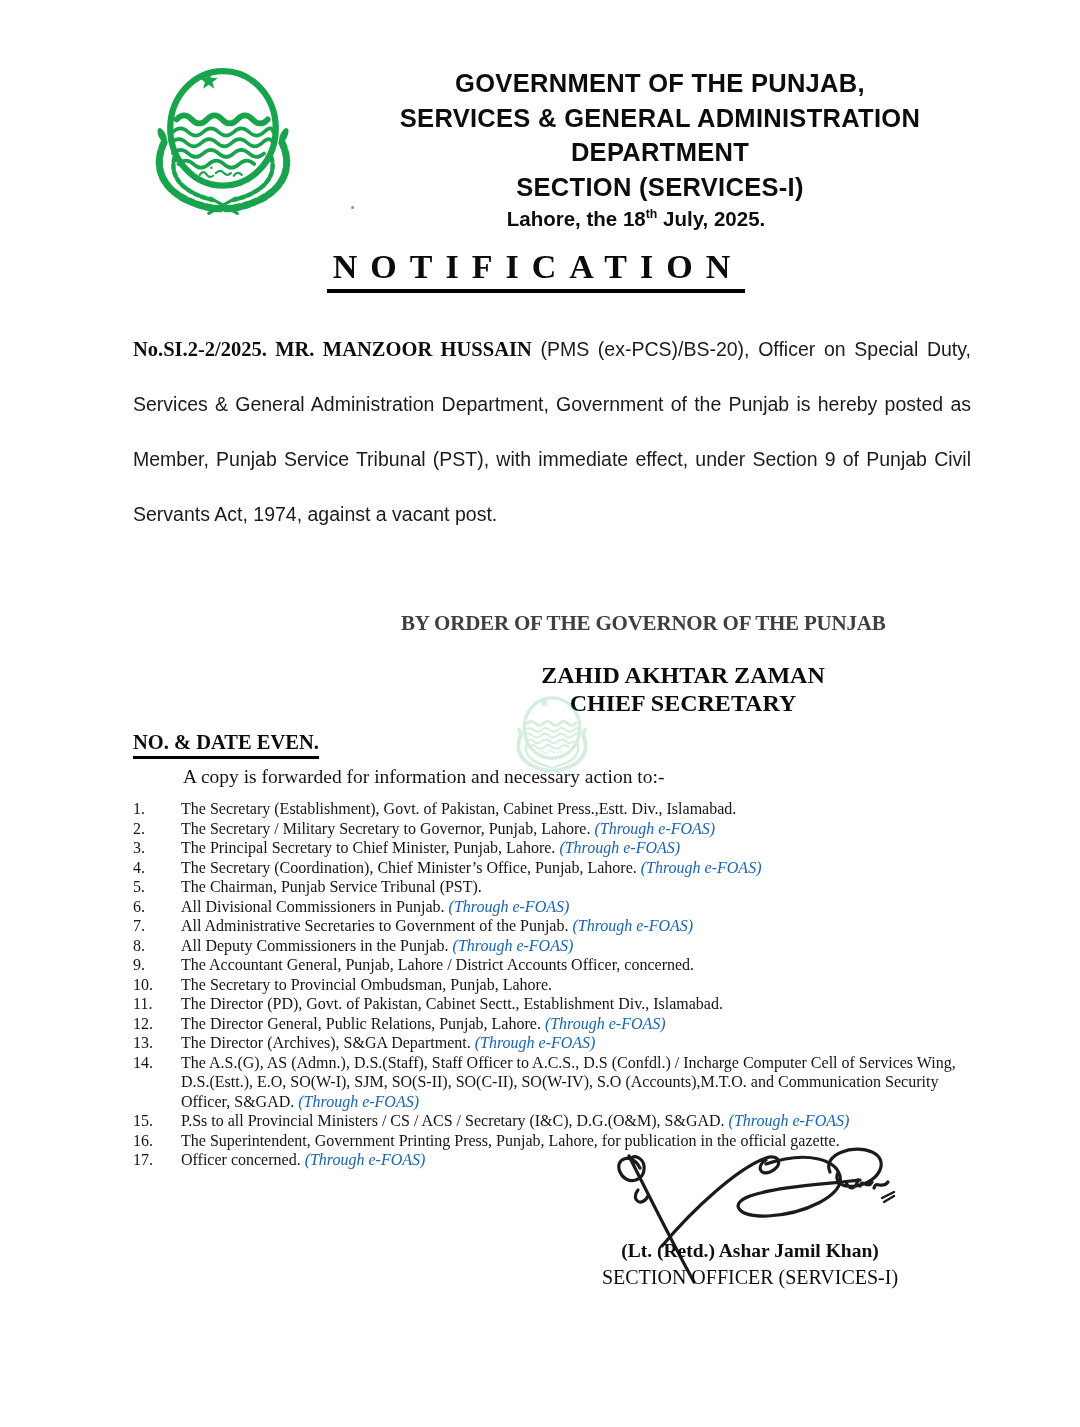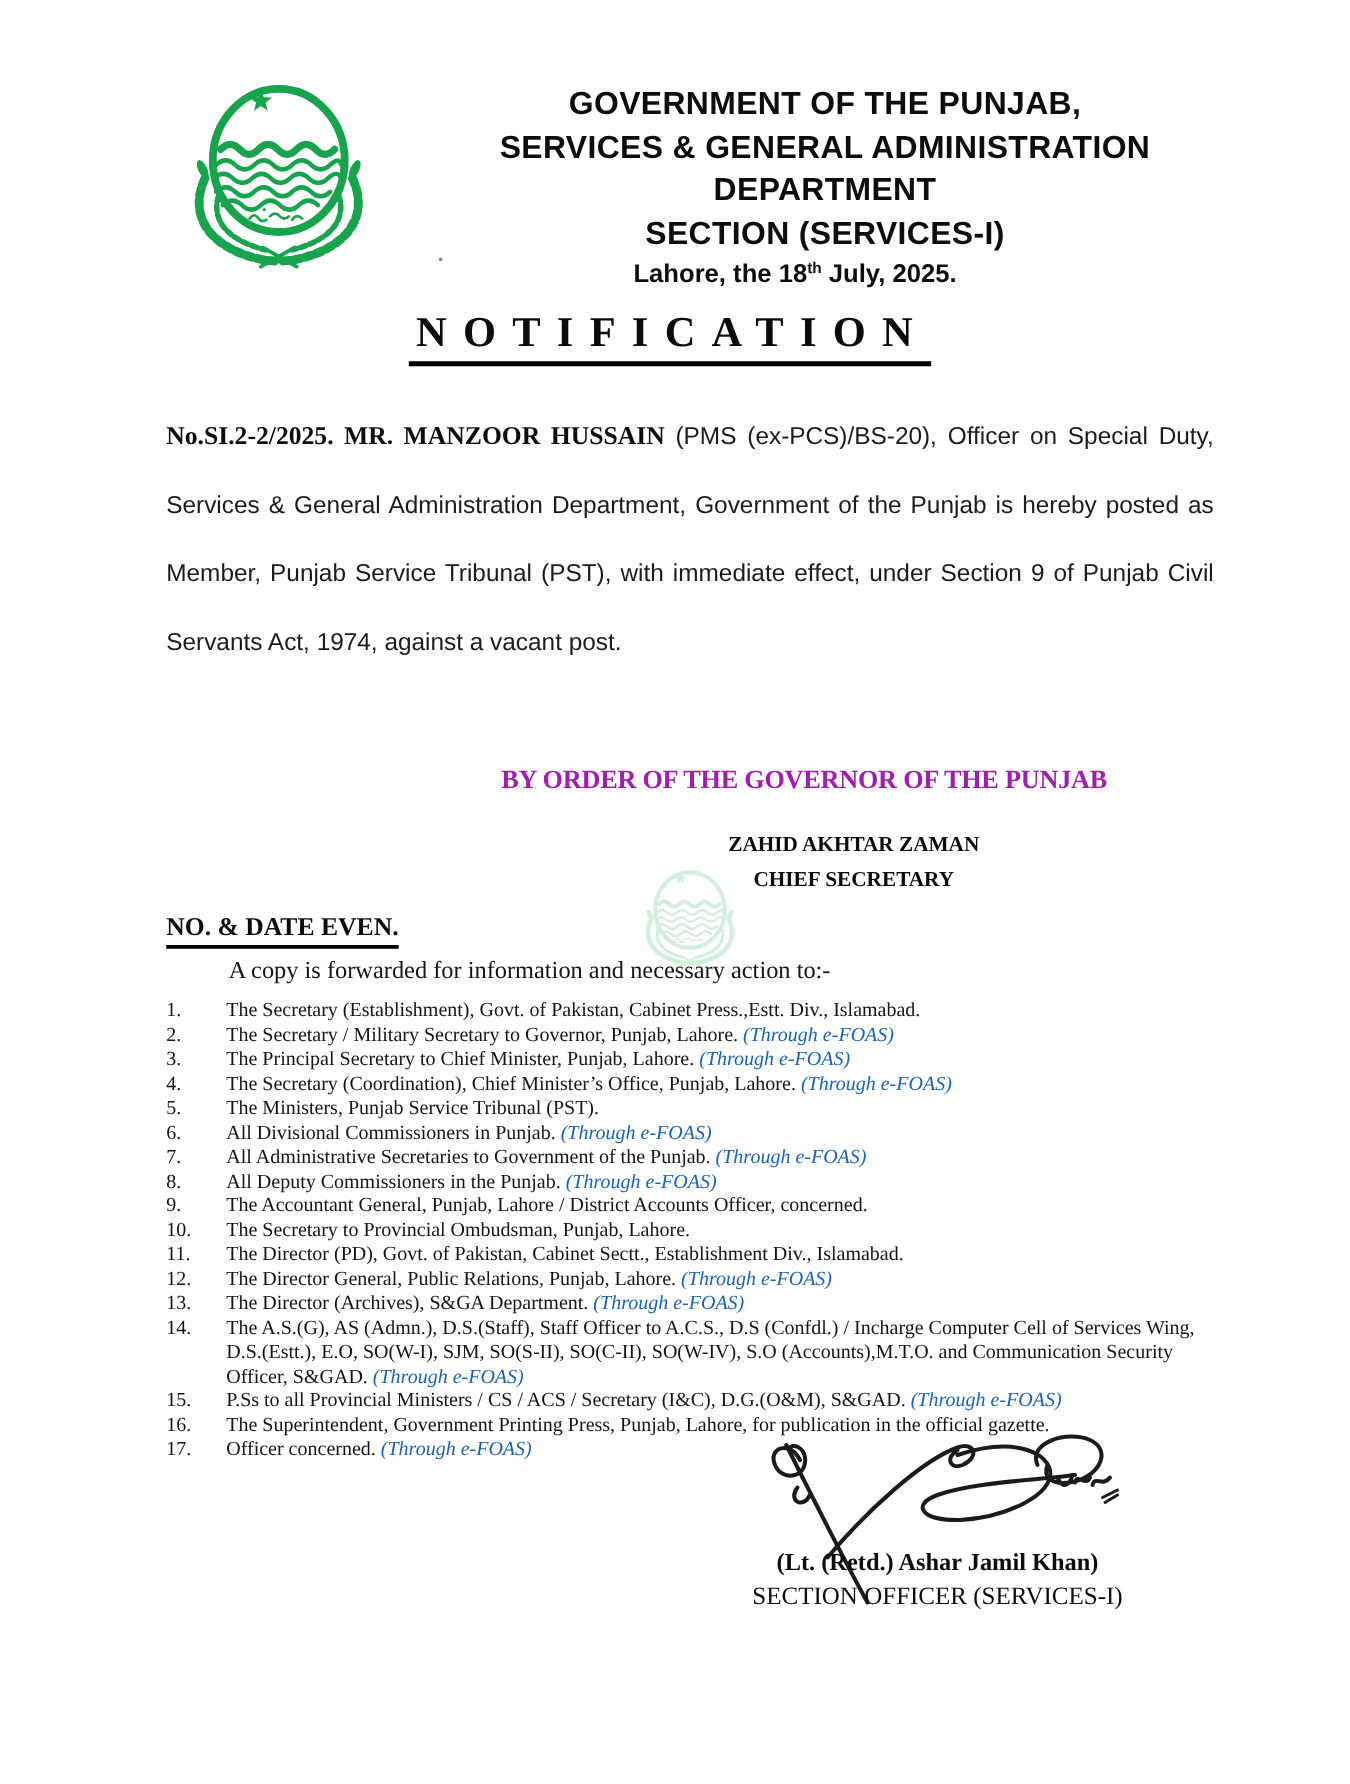--- a/index.html
+++ b/index.html
@@ -51,26 +51,26 @@
     font-size:19.5px;line-height:55px;
     text-align:justify;color:#1b1b1b;
     margin:0;
   }
   .body-par .ref{
     font-family:"Liberation Serif", serif;
     font-weight:bold;font-size:20.5px;color:#0d0d0d;
   }
   .order-line{
     position:absolute;left:401px;top:611px;
-    font-weight:bold;font-size:21px;letter-spacing:-0.2px;color:#a21caf;
+    font-weight:bold;font-size:21px;letter-spacing:-0.2px;color:#404040;
     white-space:nowrap;
   }
   .signatory{
     position:absolute;left:483px;top:662px;width:400px;
-    text-align:center;font-weight:bold;font-size:17px;line-height:27.5px;color:#0b0b0b;
+    text-align:center;font-weight:bold;font-size:24px;line-height:27.5px;color:#0b0b0b;
   }
   .watermark{position:absolute;left:500px;top:694px;width:104px;opacity:.18;}
   .watermark svg{width:100%;}
   .even-line{
     position:absolute;left:133px;top:731px;
     font-weight:bold;font-size:20.5px;color:#0b0b0b;
     border-bottom:3px solid #000;padding-bottom:2px;text-align:right;
   }
   .copy-line{
     position:absolute;left:183px;top:766px;
@@ -180,21 +180,21 @@
       <span class="rec-txt"><span>The Principal Secretary to Chief Minister, Punjab, Lahore.</span><span class="foas"> (Through e-FOAS)</span></span>
     </div>
 
     <div class="rec-row">
       <span class="rec-num">4.</span>
       <span class="rec-txt"><span>The Secretary (Coordination), Chief Minister’s Office, Punjab, Lahore.</span><span class="foas"> (Through e-FOAS)</span></span>
     </div>
 
     <div class="rec-row">
       <span class="rec-num">5.</span>
-      <span class="rec-txt"><span>The Ministers, Punjab Service Tribunal (PST).</span></span>
+      <span class="rec-txt"><span>The Chairman, Punjab Service Tribunal (PST).</span></span>
     </div>
 
     <div class="rec-row">
       <span class="rec-num">6.</span>
       <span class="rec-txt"><span>All Divisional Commissioners in Punjab.</span><span class="foas"> (Through e-FOAS)</span></span>
     </div>
 
     <div class="rec-row">
       <span class="rec-num">7.</span>
       <span class="rec-txt"><span>All Administrative Secretaries to Government of the Punjab.</span><span class="foas"> (Through e-FOAS)</span></span>

